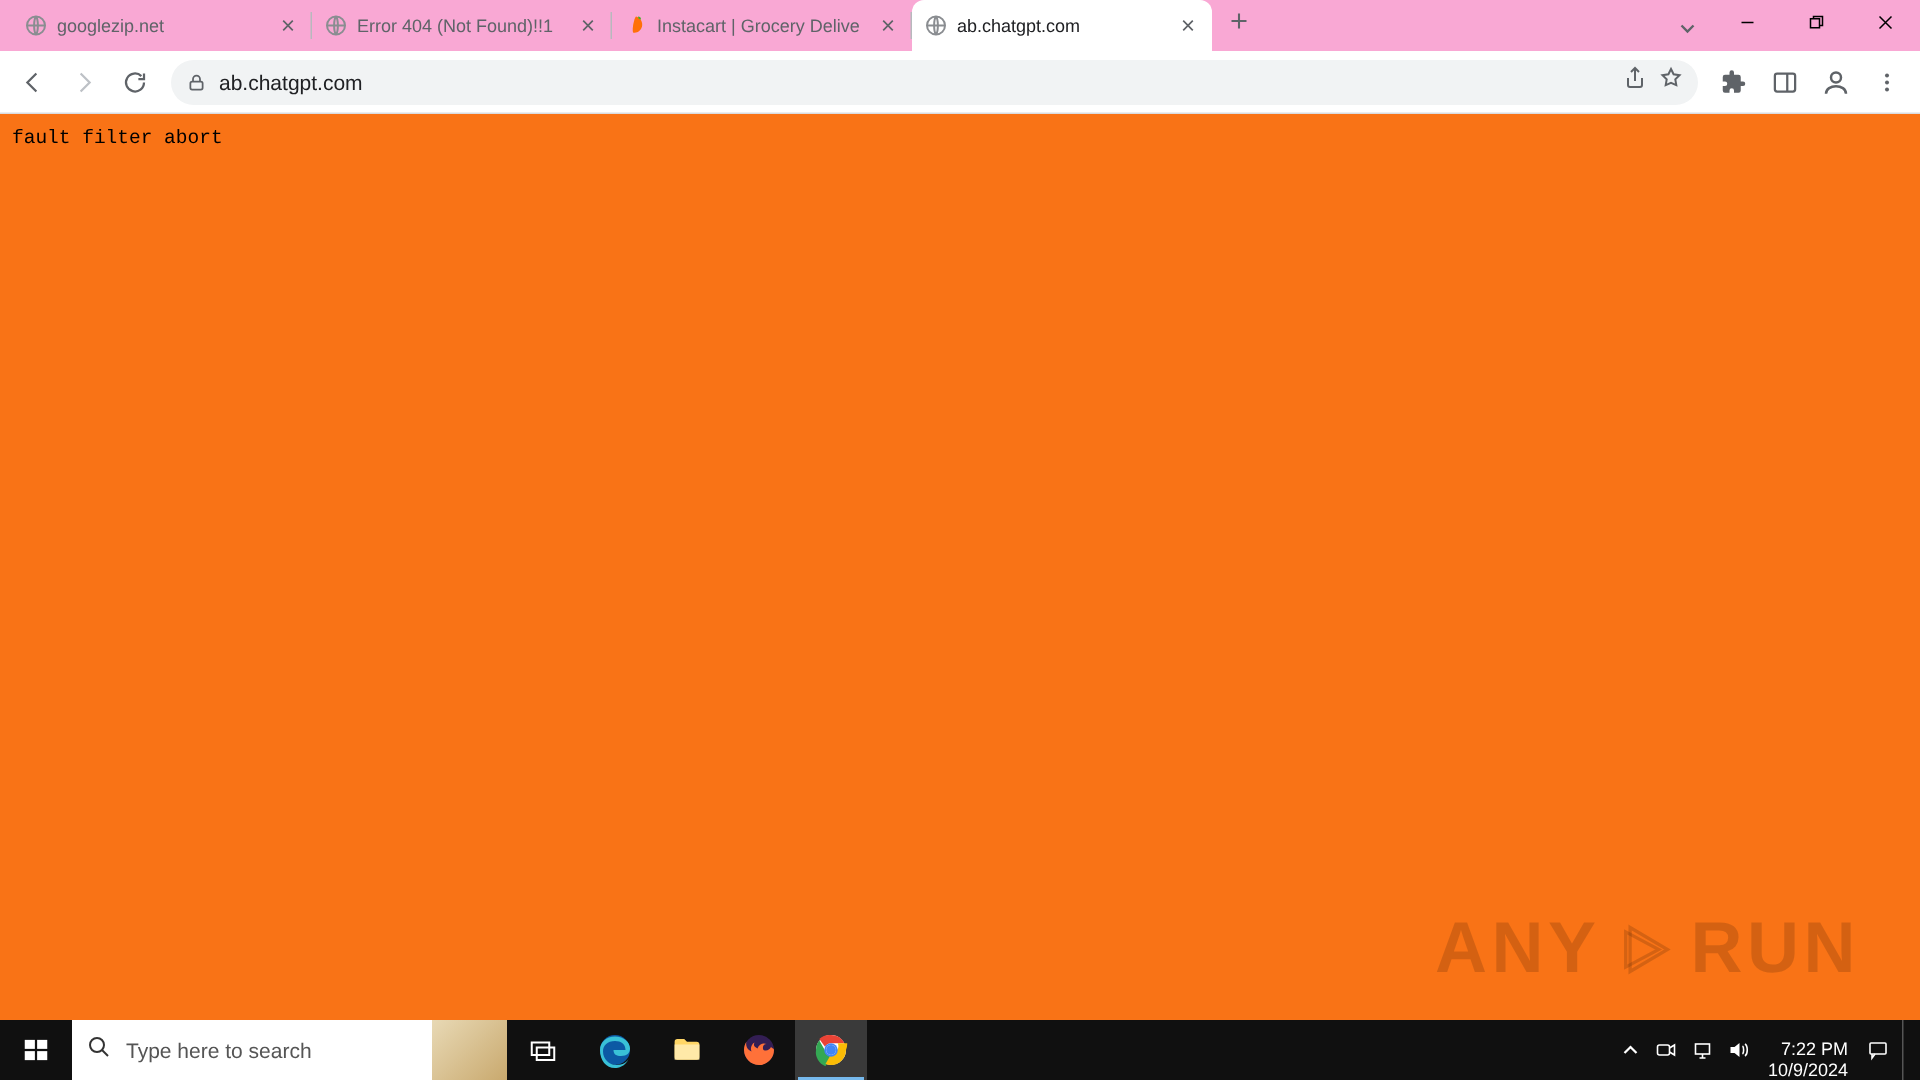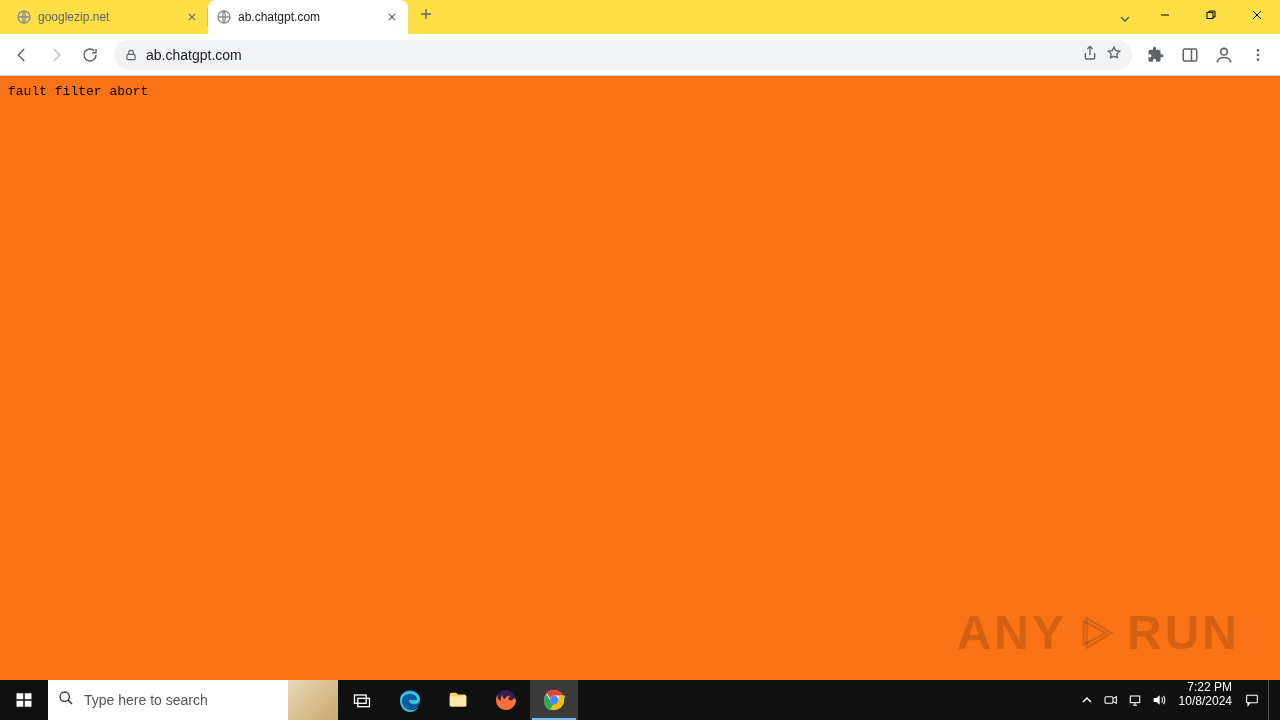--- a/index.html
+++ b/index.html
@@ -1,19 +1,19 @@
 <!DOCTYPE html>
 <html><head>
   <meta charset="utf-8">
   <style>
     * { margin: 0; padding: 0; box-sizing: border-box; font-family: "Segoe UI", Arial, sans-serif; }
     body { width: 1280px; height: 720px; background: #fff; overflow: hidden; position: relative; }
 
     
-    .titlebar { height: 34px; background: #fde047; display: flex; align-items: flex-end; }
+    .titlebar { height: 34px; background: #f9a8d4; display: flex; align-items: flex-end; }
     .tabs { display: flex; height: 34px; flex: 1; padding-left: 8px; }
     .tab {
       display: flex; align-items: center; height: 34px; width: 200px;
       padding: 0 8px; font-size: 12px; color: #5f6368; position: relative;
       border-radius: 8px 8px 0 0; gap: 6px; cursor: pointer;
     }
     .tab.active { background: #fff; color: #202124; }
     .tab:not(.active)::after {
       content: ""; position: absolute; right: 0; top: 8px; bottom: 8px;
       width: 1px; background: #b7b9bd;
@@ -55,21 +55,21 @@
     .taskbar { position: absolute; bottom: 0; left: 0; right: 0; height: 40px; background: #101010; display: flex; align-items: center; }
     .startbtn { width: 48px; height: 40px; display: flex; align-items: center; justify-content: center; cursor: pointer; }
     .searchbox { width: 290px; height: 40px; background: #fff; display: flex; align-items: center; padding: 0 10px; gap: 10px; cursor: text; position: relative; overflow: hidden; }
     .searchbox .sicon { color: #333; }
     .searchbox .placeholder { color: #555; font-size: 14px; flex: 1; }
     .searchbox .deco { position: absolute; right: 0; top: 0; bottom: 0; width: 50px;
       background: linear-gradient(135deg, #e8d9b5 0%, #c9a96e 100%); }
     .taskicon { width: 48px; height: 40px; display: flex; align-items: center; justify-content: center; cursor: pointer; position: relative; }
     .taskicon.active::after { content: ""; position: absolute; bottom: 0; left: 2px; right: 2px; height: 2px; background: #76b9ed; }
     .taskicon.highlighted { background: #3a3a3a; }
-    .tray { margin-left: auto; display: flex; align-items: flex-start; height: 40px; padding-right: 6px; }
+    .tray { margin-left: auto; display: flex; align-items: flex-end; height: 40px; padding-right: 6px; }
     .trayicon { width: 24px; height: 40px; display: flex; align-items: center; justify-content: center; color: #fff; cursor: pointer; }
     .clock { color: #fff; font-size: 12px; text-align: right; line-height: 14px; padding: 0 8px; cursor: pointer; }
     .showdesk { width: 6px; height: 40px; border-left: 1px solid #555; margin-left: 4px; cursor: pointer; }
 
     .globe-favicon { width: 16px; height: 16px; }
   </style>
 </head>
 <body>
 
 <div class="titlebar">
@@ -83,21 +83,49 @@
           </svg>
       </span>
       <span class="label">googlezip.net</span>
       <span class="close">
         <svg viewBox="0 0 10 10" stroke="#5f6368" stroke-width="1.4">
             <path d="M1 1l8 8M9 1l-8 8"></path>
           </svg>
       </span>
     </div>
 
-
+    <div class="tab">
+      <span class="favicon">
+        <svg class="globe-favicon" viewBox="0 0 24 24" fill="none" stroke="#8a8d91" stroke-width="2">
+            <circle cx="12" cy="12" r="9"></circle>
+            <path d="M3 12h18M12 3c2.5 3 2.5 15 0 18M12 3c-2.5 3-2.5 15 0 18"></path>
+          </svg>
+      </span>
+      <span class="label">Error 404 (Not Found)!!1</span>
+      <span class="close">
+        <svg viewBox="0 0 10 10" stroke="#5f6368" stroke-width="1.4">
+            <path d="M1 1l8 8M9 1l-8 8"></path>
+          </svg>
+      </span>
+    </div>
+
+    <div class="tab">
+      <span class="favicon">
+        <svg class="globe-favicon" viewBox="0 0 24 24">
+            <path fill="#ff7009" d="M12 3c4 1 7 5 6 10-1 4-5 7-9 6-1-4 1-14 3-16z"></path>
+            <path fill="#43b02a" d="M14 3c2 0 3 1 3 3-2 0-3-1-3-3z"></path>
+          </svg>
+      </span>
+      <span class="label">Instacart | Grocery Delive</span>
+      <span class="close">
+        <svg viewBox="0 0 10 10" stroke="#5f6368" stroke-width="1.4">
+            <path d="M1 1l8 8M9 1l-8 8"></path>
+          </svg>
+      </span>
+    </div>
 
 
     <div class="tab active">
       <span class="favicon">
         <svg class="globe-favicon" viewBox="0 0 24 24" fill="none" stroke="#8a8d91" stroke-width="2">
             <circle cx="12" cy="12" r="9"></circle>
             <path d="M3 12h18M12 3c2.5 3 2.5 15 0 18M12 3c-2.5 3-2.5 15 0 18"></path>
           </svg>
       </span>
       <span class="label">ab.chatgpt.com</span>
@@ -293,21 +321,21 @@
         </svg>
     </div>
     <div class="trayicon">
       <svg width="16" height="16" viewBox="0 0 24 24" fill="#fff">
           <path d="M4 9v6h4l5 4V5L8 9z"></path>
           <path d="M16 8c1.5 1 1.5 7 0 8M18.5 6c3 2 3 10 0 12" fill="none" stroke="#fff" stroke-width="1.6"></path>
         </svg>
     </div>
     <div class="clock">
       <div>7:22 PM</div>
-      <div>10/8/2024</div>
+      <div>10/9/2024</div>
     </div>
     <div class="trayicon">
       <svg width="16" height="16" viewBox="0 0 24 24" fill="none" stroke="#fff" stroke-width="1.6">
           <rect x="4" y="5" width="16" height="11" rx="1"></rect>
           <path d="M9 16l-3 4v-4"></path>
         </svg>
     </div>
     <div class="showdesk"></div>
   </div>
 </div>

